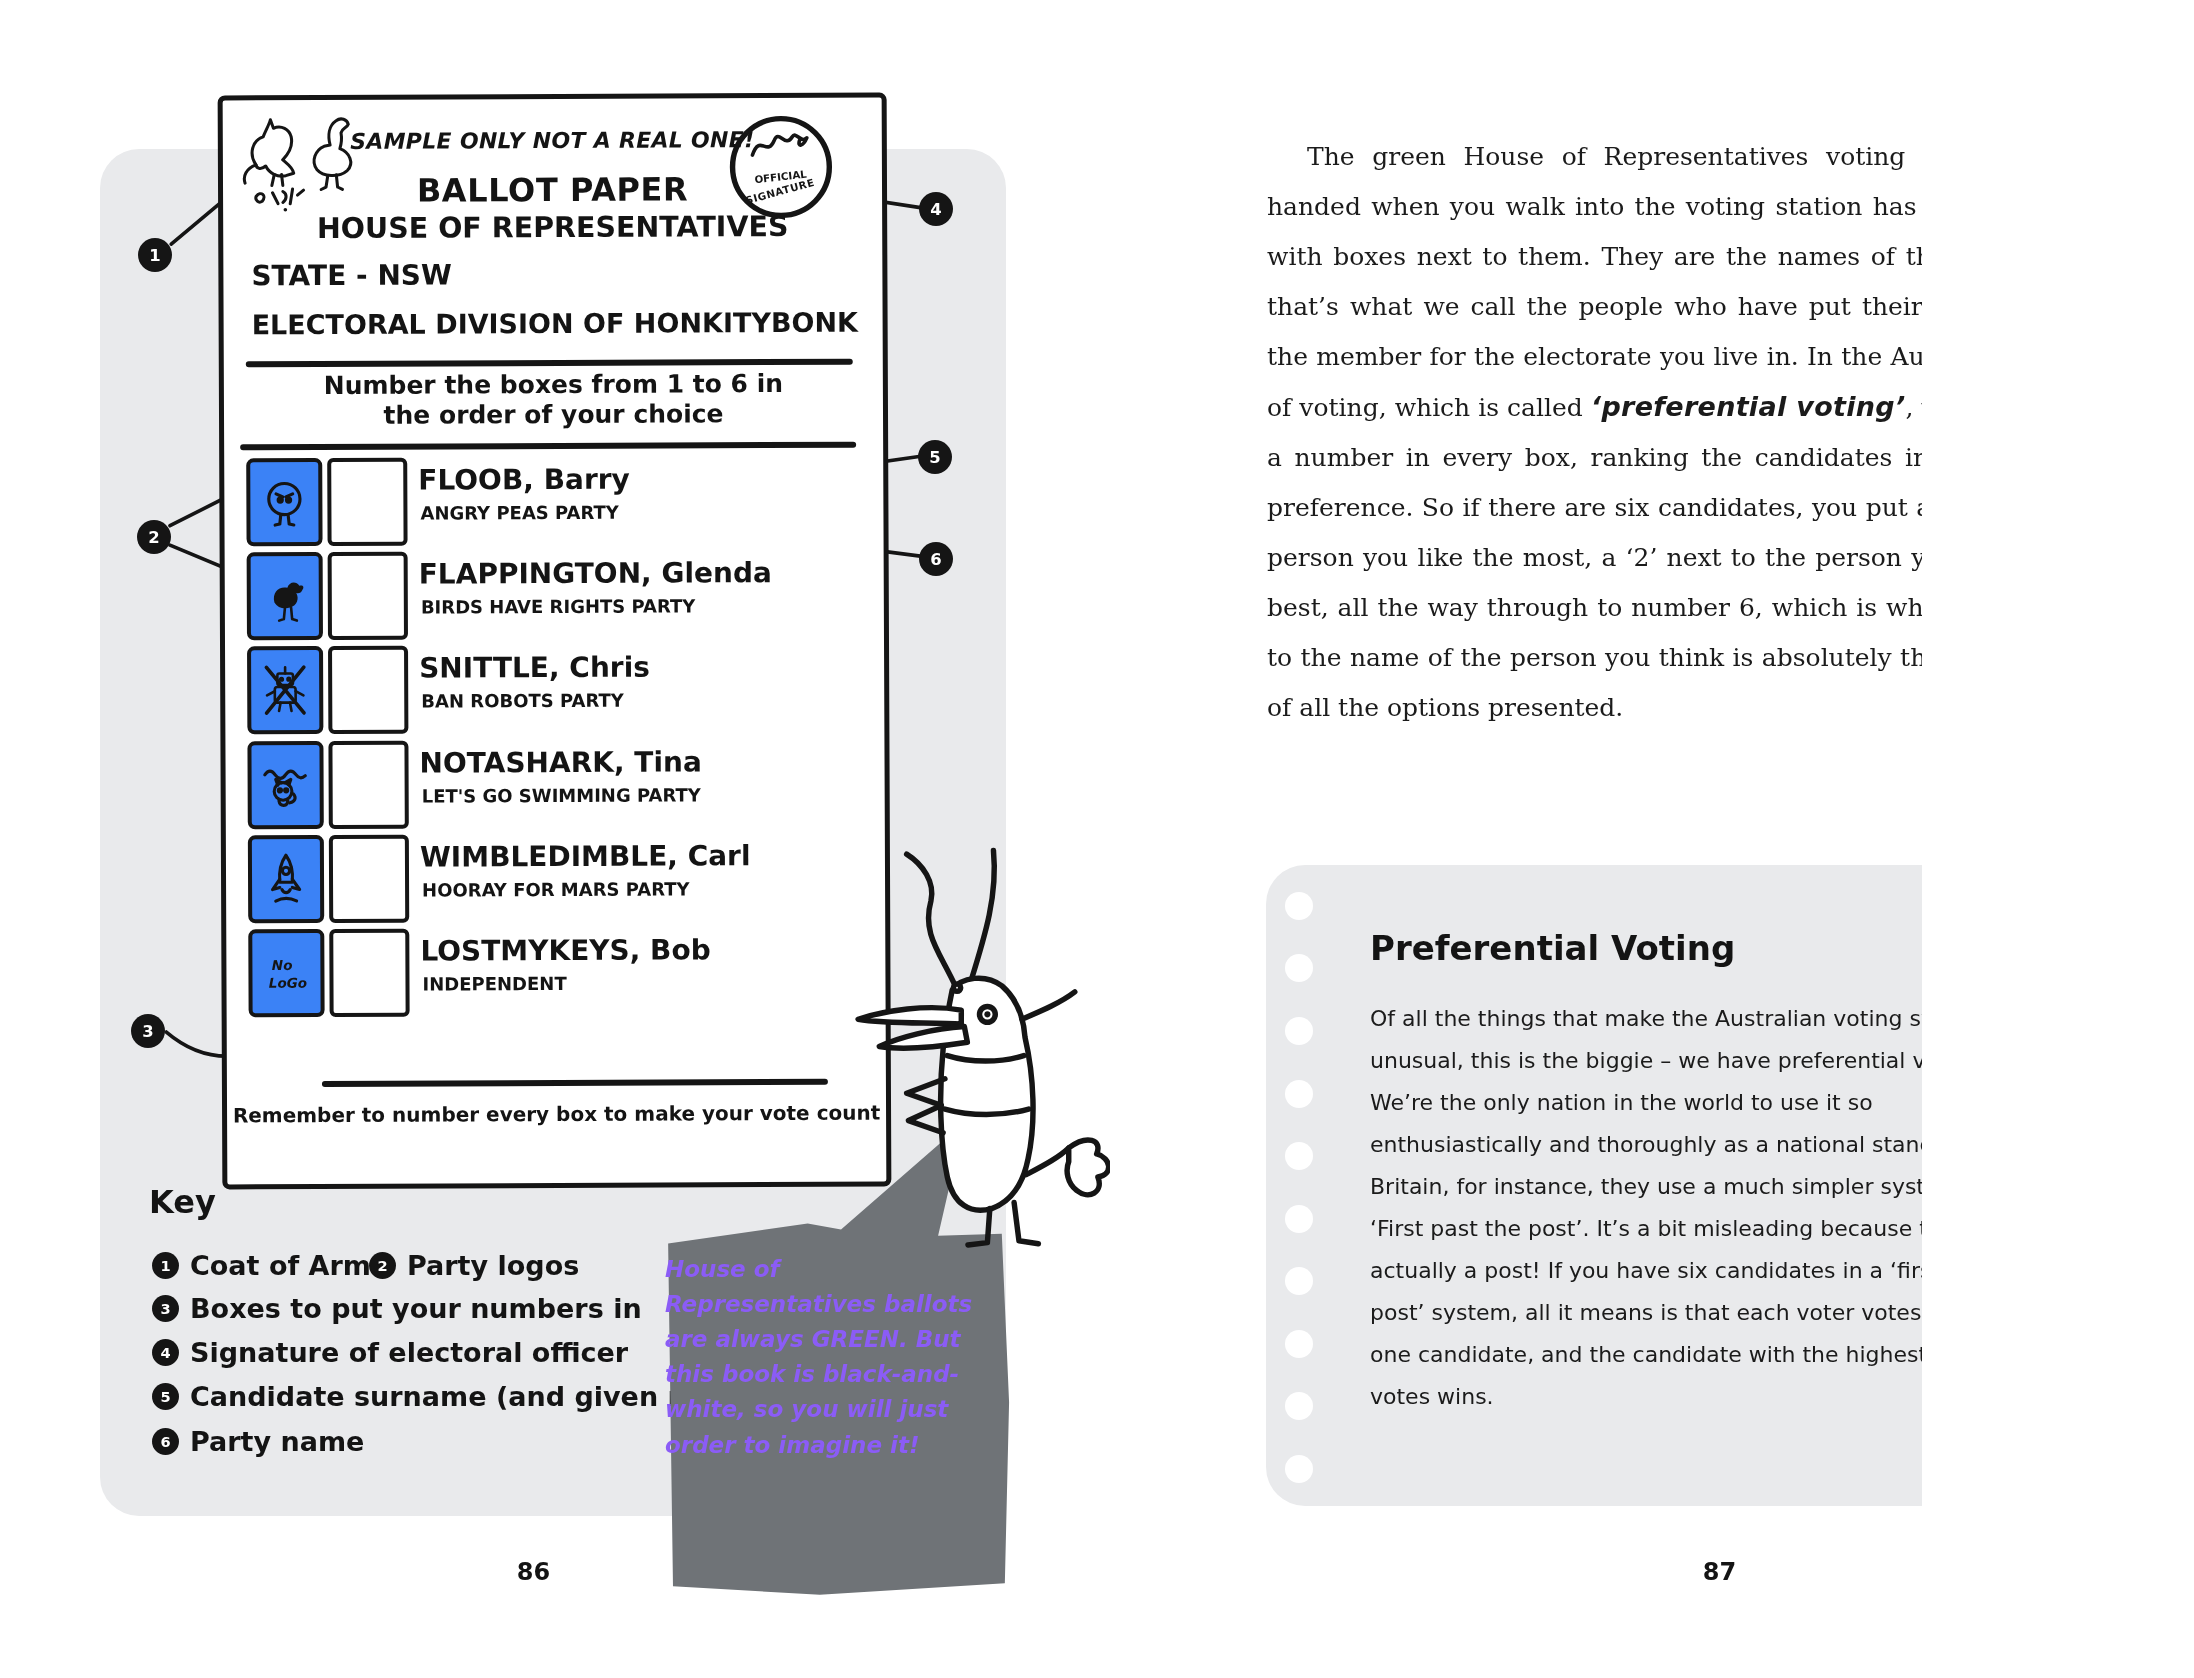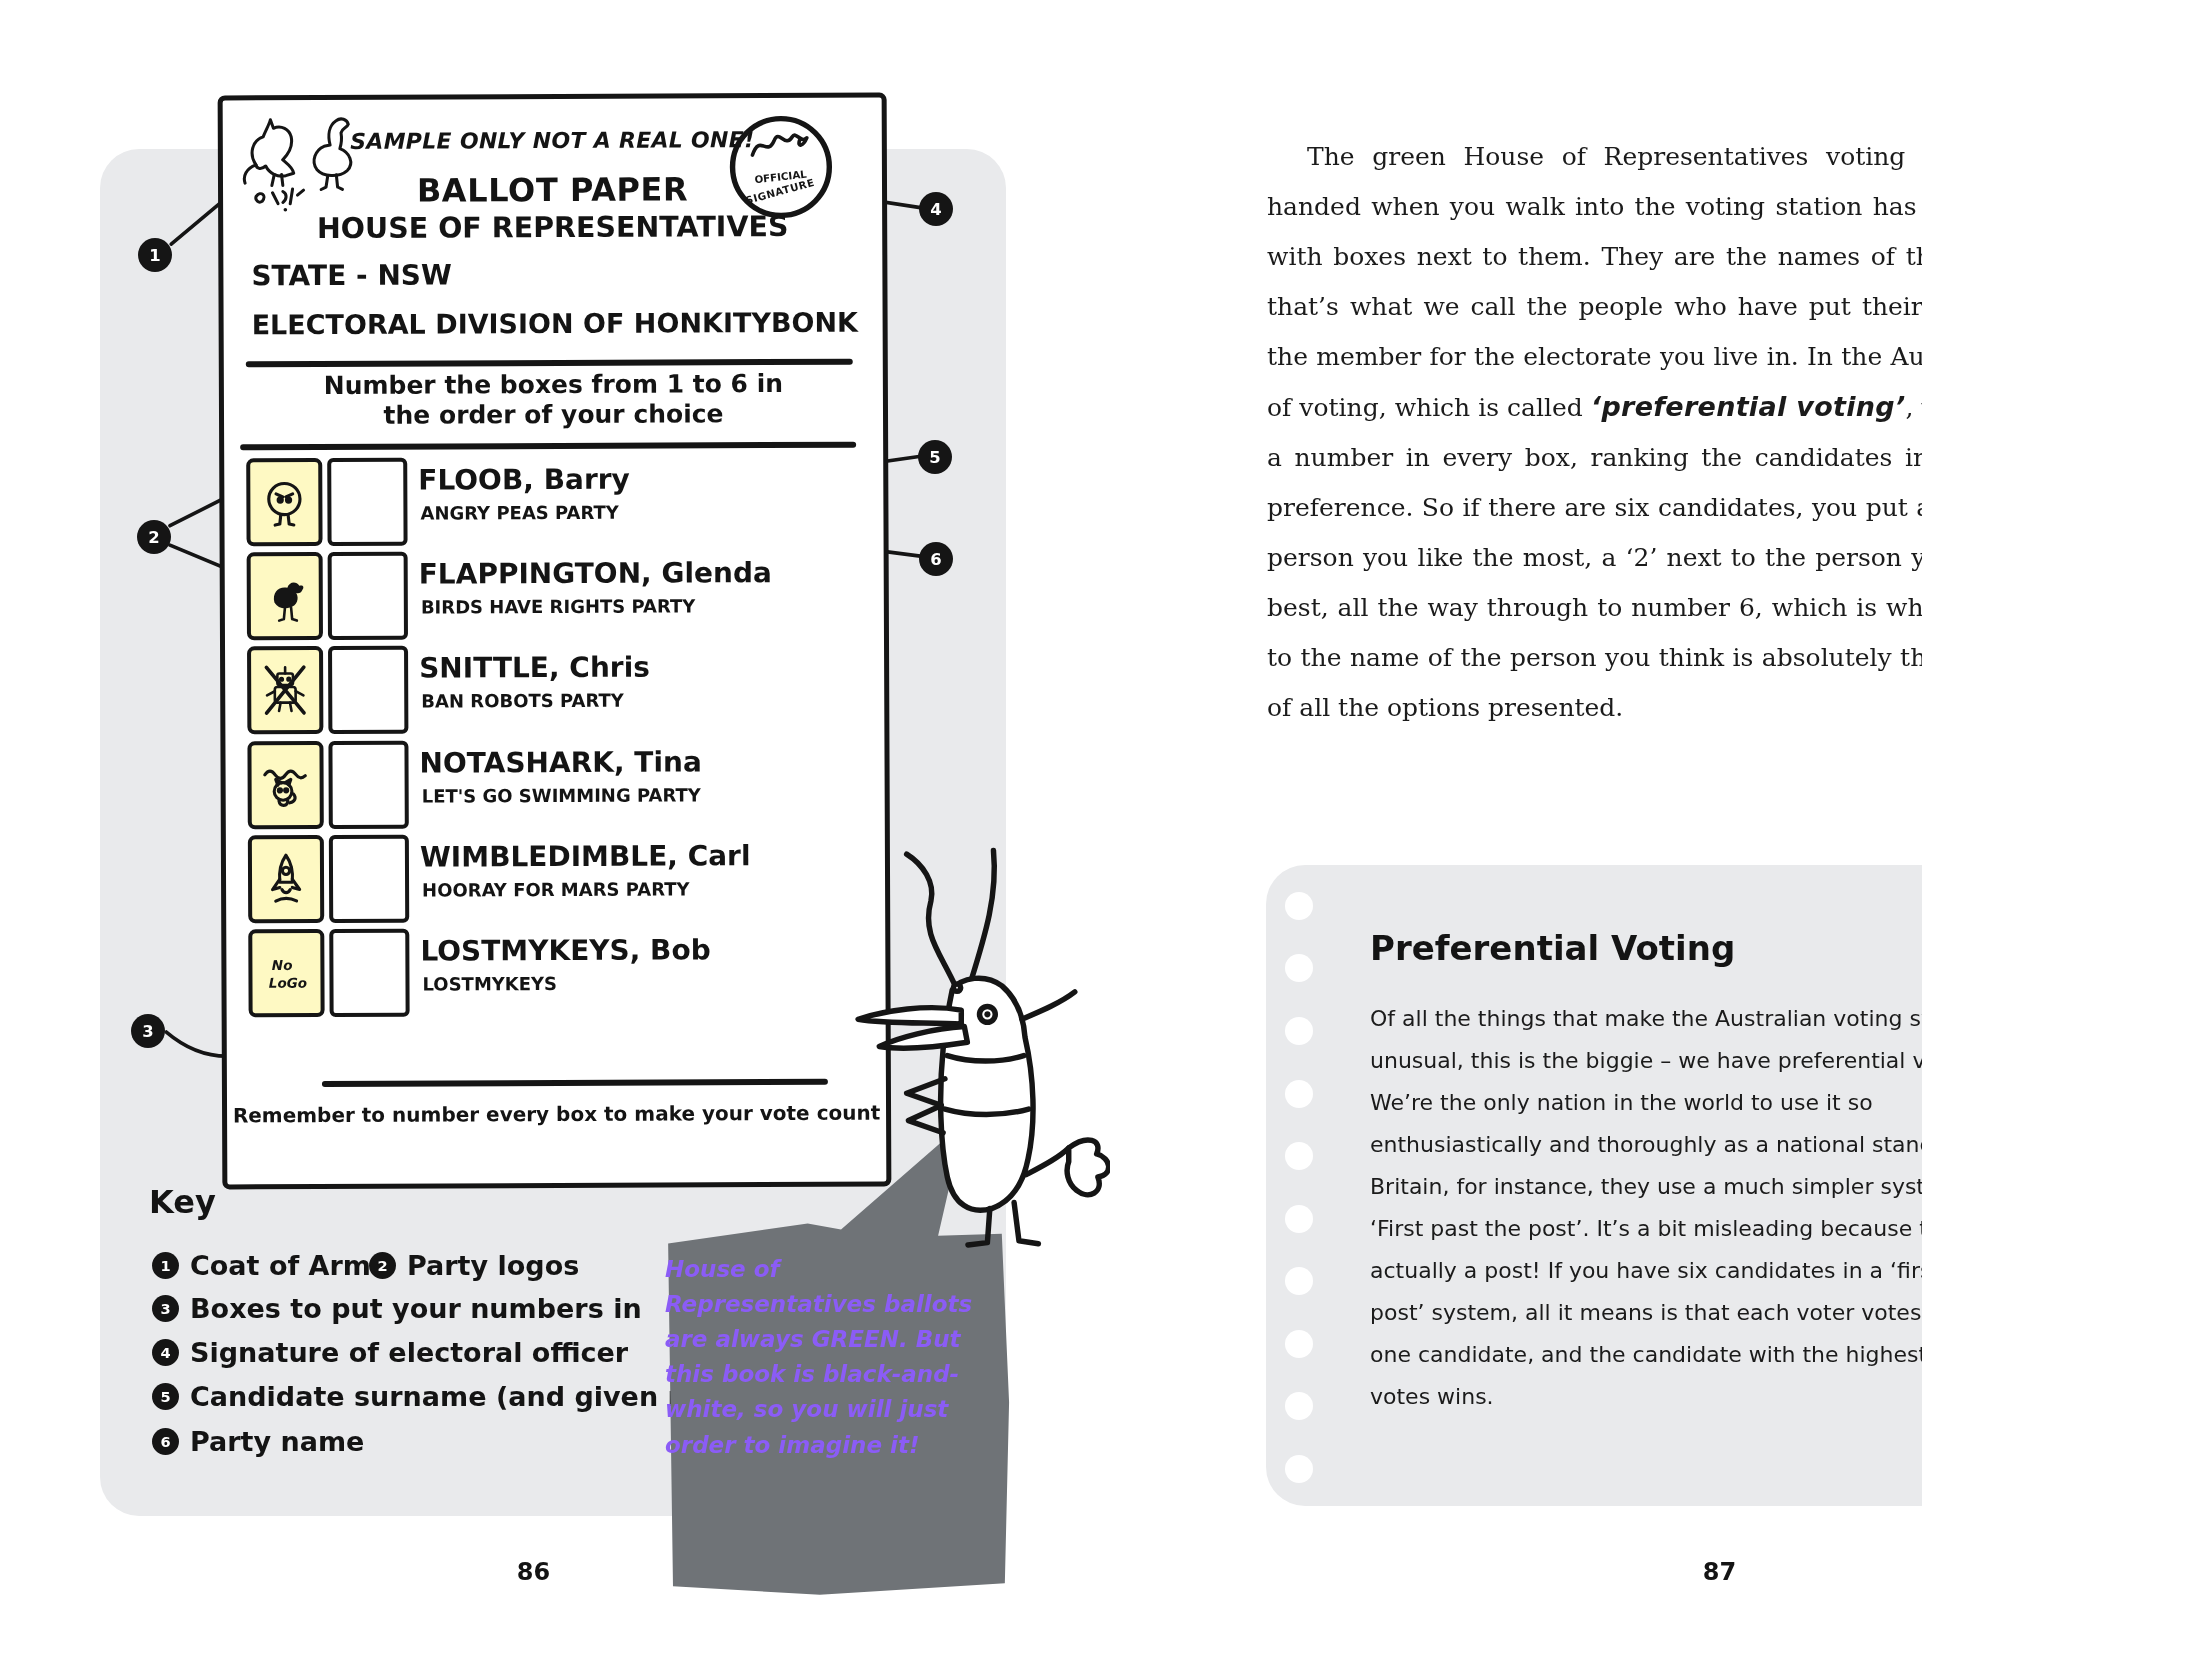--- a/index.html
+++ b/index.html
@@ -25,21 +25,21 @@
   .rule{position:absolute;height:6px;background:#151515;border-radius:3px;}
   .rule1{left:22px;top:261px;width:607px;}
   .rule2{left:16px;top:344px;width:616px;}
   .rule3{left:95px;top:981px;width:506px;}
   .b-instr{position:absolute;left:0;right:0;text-align:center;font-size:25px;font-weight:700;}
   .b-instr1{top:271px;}
   .b-instr2{top:301px;}
   .cand-row{position:absolute;left:22px;width:616px;height:80px;}
   .r1{top:358px}.r2{top:452px}.r3{top:546px}.r4{top:641px}.r5{top:735px}.r6{top:829px}
   .logo-box{position:absolute;left:0;top:0;width:68px;height:80px;border:4.9px solid #151515;
-            border-radius:7.3px;display:flex;align-items:center;justify-content:center;background:#fef9c3;}
+            border-radius:7.3px;display:flex;align-items:center;justify-content:center;background:#3b82f6;}
   .num-box{position:absolute;left:81px;top:0;width:72px;height:80px;border:4.9px solid #151515;
            border-radius:6px;background:#fff;}
   .cand-name{position:absolute;left:172px;top:6px;font-size:28px;font-weight:700;white-space:nowrap;}
   .cand-party{position:absolute;left:174px;top:45px;font-size:18px;font-weight:700;white-space:nowrap;}
   .b-footer{position:absolute;left:0;right:0;top:1003px;text-align:center;font-size:20px;font-weight:700;}
 
   .lines-svg{position:absolute;left:0;top:0;width:2194px;height:1678px;pointer-events:none;}
 
   .callout{position:absolute;width:34px;height:34px;background:#151515;border-radius:50%;
            color:#ffffff;display:flex;align-items:center;justify-content:center;
@@ -232,21 +232,21 @@
 
     <div class="cand-row r6">
       <div class="logo-box">
         <svg width="52" height="67" viewBox="0 0 100 118">
           <text x="22" y="52" font-size="26" font-weight="700" font-style="italic" fill="#151515">No</text>
           <text x="16" y="86" font-size="26" font-weight="700" font-style="italic" fill="#151515">LoGo</text>
         </svg>
       </div>
       <div class="num-box"></div>
       <div class="cand-name">LOSTMYKEYS, Bob</div>
-      <div class="cand-party">LOSTMYKEYS</div>
+      <div class="cand-party">INDEPENDENT</div>
     </div>
 
     <div class="rule rule3"></div>
     <div class="b-footer">Remember to number every box to make your vote count</div>
   </div>
 
   <div class="callout c1">1</div>
   <div class="callout c2">2</div>
   <div class="callout c3">3</div>
   <div class="callout c4">4</div>

